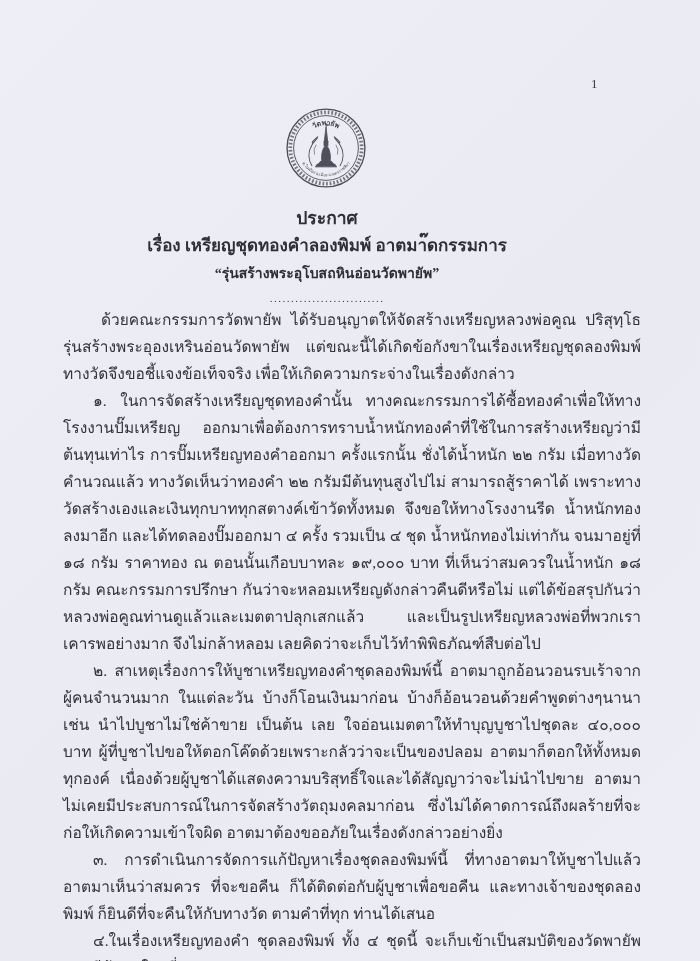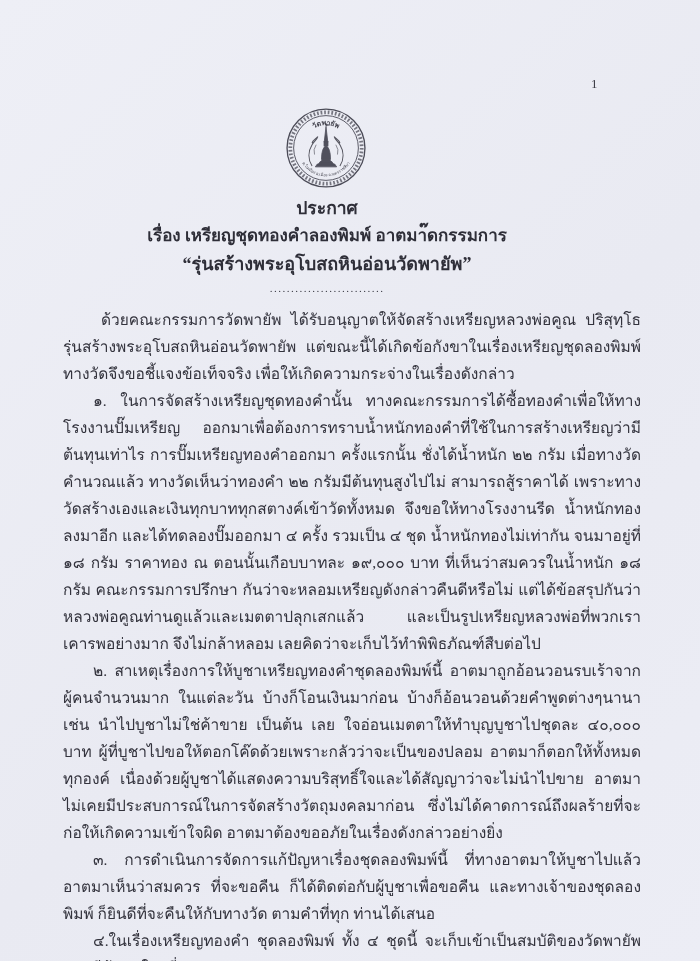--- a/index.html
+++ b/index.html
@@ -14,26 +14,26 @@
   }
   .page-number{
     position:absolute;top:76px;left:591px;
     font-size:13px;color:#3c3c46;
   }
   .seal{
     position:absolute;left:285px;top:106px;width:82px;height:84px;
   }
   .seal svg{width:100%;height:100%;}
   .header{
-    position:absolute;left:63px;top:194px;width:528px;
+    position:absolute;left:63px;top:204px;width:528px;
     text-align:center;font-weight:bold;color:#2e2e38;
   }
   .header .title{font-size:17.5px;line-height:28px;}
   .header .subject{font-size:17px;line-height:28px;}
-  .header .edition{font-size:18px;line-height:28px;text-align:center;}
+  .header .edition{font-size:14px;line-height:28px;text-align:center;}
   .header .divider{
     font-size:11px;line-height:16px;letter-spacing:1.5px;
     font-weight:normal;color:#3a3a44;margin-top:2px;
   }
   .body-text{
     position:absolute;left:63px;top:306px;width:578px;
     font-size:15.5px;line-height:27px;text-align:justify;
     color:#33333d;
   }
   .body-text p{margin:0;padding:0;}
@@ -86,20 +86,20 @@
   </div>
 
   <div class="header">
     <div class="title">ประกาศ</div>
     <div class="subject">เรื่อง  เหรียญชุดทองคำลองพิมพ์ อาตมา๊ดกรรมการ</div>
     <div class="edition">“รุ่นสร้างพระอุโบสถหินอ่อนวัดพายัพ”</div>
     <div class="divider">...........................</div>
   </div>
 
   <div class="body-text">
-    <p class="intro">ด้วยคณะกรรมการวัดพายัพ  ได้รับอนุญาตให้จัดสร้างเหรียญหลวงพ่อคูณ  ปริสุทฺโธ  รุ่นสร้างพระอุโบสถหินอ่อนวัดพายัพ  แต่ขณะนี้ได้เกิดข้อกังขาในเรื่องเหรียญชุดลองพิมพ์   ทางวัดจึงขอชี้แจงข้อเท็จจริง เพื่อให้เกิดความกระจ่างในเรื่องดังกล่าว</p>
+    <p class="intro">ด้วยคณะกรรมการวัดพายัพ  ได้รับอนุญาตให้จัดสร้างเหรียญหลวงพ่อคูณ  ปริสุทฺโธ  รุ่นสร้างพระอุองเหรินอ่อนวัดพายัพ  แต่ขณะนี้ได้เกิดข้อกังขาในเรื่องเหรียญชุดลองพิมพ์   ทางวัดจึงขอชี้แจงข้อเท็จจริง เพื่อให้เกิดความกระจ่างในเรื่องดังกล่าว</p>
     <p class="item">๑. ในการจัดสร้างเหรียญชุดทองคำนั้น  ทางคณะกรรมการได้ซื้อทองคำเพื่อให้ทางโรงงานปั๊มเหรียญ ออกมาเพื่อต้องการทราบน้ำหนักทองคำที่ใช้ในการสร้างเหรียญว่ามีต้นทุนเท่าไร  การปั๊มเหรียญทองคำออกมา ครั้งแรกนั้น ชั่งได้น้ำหนัก ๒๒ กรัม เมื่อทางวัดคำนวณแล้ว ทางวัดเห็นว่าทองคำ ๒๒ กรัมมีต้นทุนสูงไปไม่ สามารถสู้ราคาได้   เพราะทางวัดสร้างเองและเงินทุกบาททุกสตางค์เข้าวัดทั้งหมด   จึงขอให้ทางโรงงานรีด น้ำหนักทองลงมาอีก และได้ทดลองปั๊มออกมา ๔ ครั้ง รวมเป็น ๔ ชุด น้ำหนักทองไม่เท่ากัน จนมาอยู่ที่ ๑๘ กรัม ราคาทอง ณ ตอนนั้นเกือบบาทละ ๑๙,๐๐๐ บาท ที่เห็นว่าสมควรในน้ำหนัก ๑๘ กรัม คณะกรรมการปรึกษา กันว่าจะหลอมเหรียญดังกล่าวคืนดีหรือไม่  แต่ได้ข้อสรุปกันว่า  หลวงพ่อคูณท่านดูแล้วและเมตตาปลุกเสกแล้ว และเป็นรูปเหรียญหลวงพ่อที่พวกเราเคารพอย่างมาก จึงไม่กล้าหลอม เลยคิดว่าจะเก็บไว้ทำพิพิธภัณฑ์สืบต่อไป</p>
     <p class="item">๒. สาเหตุเรื่องการให้บูชาเหรียญทองคำชุดลองพิมพ์นี้  อาตมาถูกอ้อนวอนรบเร้าจากผู้คนจำนวนมาก ในแต่ละวัน บ้างก็โอนเงินมาก่อน บ้างก็อ้อนวอนด้วยคำพูดต่างๆนานา เช่น นำไปบูชาไม่ใช่ค้าขาย เป็นต้น เลย ใจอ่อนเมตตาให้ทำบุญบูชาไปชุดละ ๔๐,๐๐๐ บาท ผู้ที่บูชาไปขอให้ตอกโค๊ดด้วยเพราะกลัวว่าจะเป็นของปลอม อาตมาก็ตอกให้ทั้งหมดทุกองค์ เนื่องด้วยผู้บูชาได้แสดงความบริสุทธิ์ใจและได้สัญญาว่าจะไม่นำไปขาย  อาตมา ไม่เคยมีประสบการณ์ในการจัดสร้างวัตถุมงคลมาก่อน ซึ่งไม่ได้คาดการณ์ถึงผลร้ายที่จะก่อให้เกิดความเข้าใจผิด อาตมาต้องขออภัยในเรื่องดังกล่าวอย่างยิ่ง</p>
     <p class="item">๓. การดำเนินการจัดการแก้ปัญหาเรื่องชุดลองพิมพ์นี้ ที่ทางอาตมาให้บูชาไปแล้ว อาตมาเห็นว่าสมควร ที่จะขอคืน ก็ได้ติดต่อกับผู้บูชาเพื่อขอคืน และทางเจ้าของชุดลองพิมพ์ ก็ยินดีที่จะคืนให้กับทางวัด ตามคำที่ทุก ท่านได้เสนอ</p>
     <p class="item">๔.ในเรื่องเหรียญทองคำ ชุดลองพิมพ์ ทั้ง ๔ ชุดนี้ จะเก็บเข้าเป็นสมบัติของวัดพายัพ หากมีข้อมูลใดๆที่</p>
   </div>
 
 </div>
 
 </body></html>

